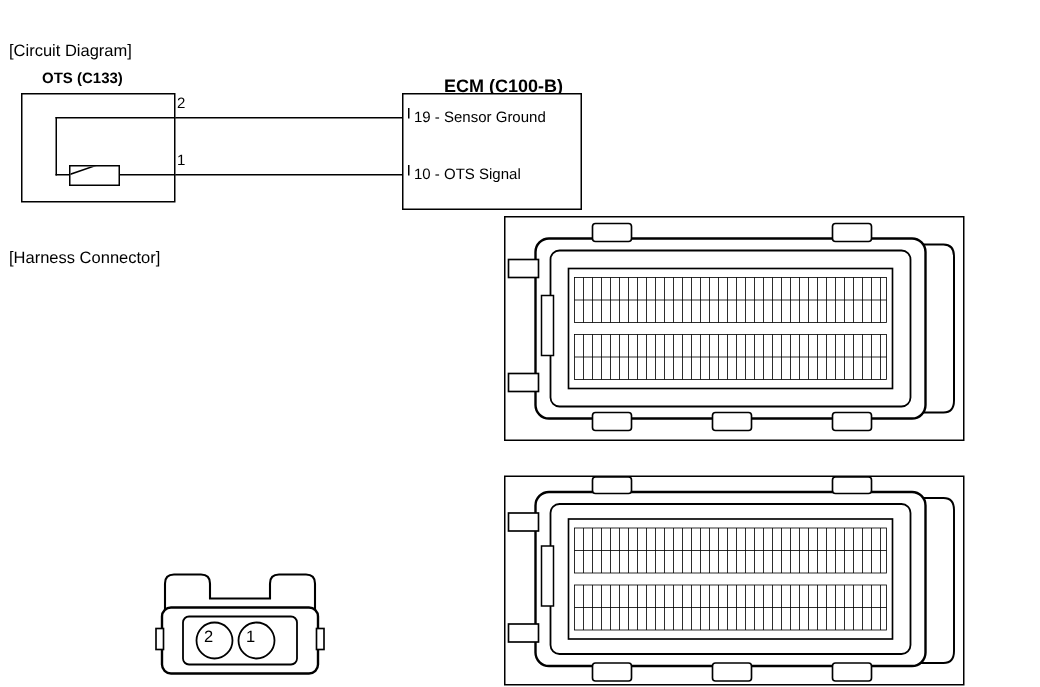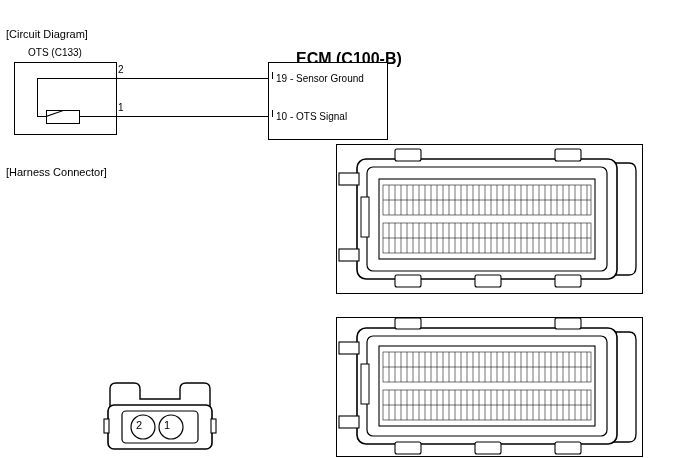--- a/index.html
+++ b/index.html
@@ -28,27 +28,27 @@
     color: #000;
     white-space: nowrap;
   }
   
   #circuit-diagram-section { position: absolute; left: 0; top: 0; width: 400px; height: 125px; }
   .cd-title { left: 6px; top: 6px; }
   .ots-title {
     position: absolute;
     left: 28px; top: 25px;
     font-size: 10px;
-    font-weight: normal;
+    font-weight: bold;
     white-space: nowrap;
   }
   .ecm-title {
     position: absolute;
     left: 296px; top: 28px;
-    font-size: 16px;
+    font-size: 12px;
     font-weight: bold;
     white-space: nowrap;
   }
   .ots-box {
     position: absolute;
     left: 14px; top: 40px;
     width: 103px; height: 73px;
     border: 1px solid #000;
     background: #fff;
     box-sizing: border-box;

